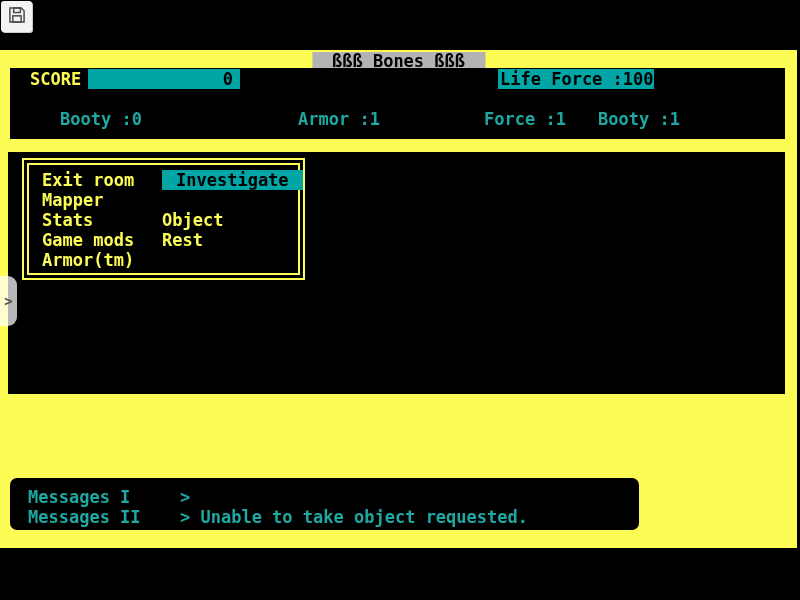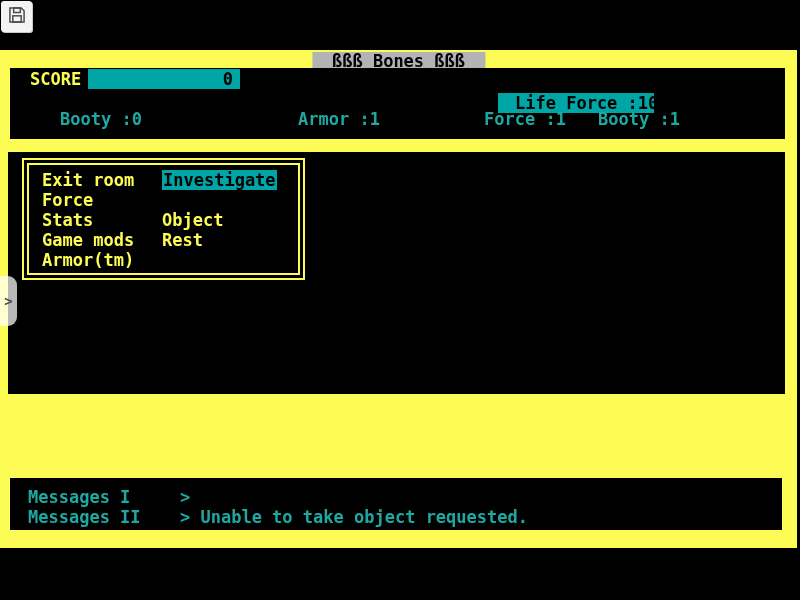--- a/index.html
+++ b/index.html
@@ -31,48 +31,48 @@
   }
   .panel { position:absolute; background:#000; }
   .stats-panel { left:10px; top:18px; width:775px; height:71px; }
   .score-label { position:absolute; left:20px; top:1px; color:var(--yellow); }
   .score-bar {
     position:absolute; left:78px; top:1px; width:152px; height:20px;
     background:var(--teal); color:#000; text-align:right; padding-right:7px;
   }
   .life-force {
     position:absolute; left:488px; top:1px; width:156px; height:20px;
-    background:var(--teal); color:#000; padding-left:17px;margin-top:24px;
+    background:var(--teal); color:#000; padding-left:2px;
   }
   .stat { position:absolute; top:41px; color:var(--tealtext); }
   .stat.s0 { left:50px; } .stat.s1 { left:288px; }
   .stat.s2 { left:438px;margin-left:36px; } .stat.s3 { left:588px; }
 
   .main-area { left:8px; top:102px; width:777px; height:242px; }
   .menu-box {
     position:absolute; left:14px; top:6px; width:283px; height:122px;
     border:2px solid var(--yellow);
   }
   .menu-box-inner { position:absolute; inset:3px; border:2px solid var(--yellow); }
   .menu-item { position:absolute; color:var(--yellow); cursor:pointer; }
   .menu-item.col-l { left:34px; }
   .menu-item.col-r { left:154px; }
   .menu-item.r0 { top:18px; } .menu-item.r1 { top:38px; }
   .menu-item.r2 { top:58px; } .menu-item.r3 { top:78px; }
   .menu-item.r4 { top:98px; }
-  .menu-item.selected { background:var(--teal); color:#000; padding:0 1px; }
+  .menu-item.selected { background:var(--teal); color:#000; padding:0 14px; }
 
   .drawer-handle {
     position:absolute; left:0; top:276px; width:17px; height:50px;
     background:rgba(255,255,255,0.72); border-radius:0 9px 9px 0;
     display:flex; align-items:center; justify-content:center;
     color:#4a4a4a; font-size:14px; cursor:pointer;
   }
 
-  .messages-panel { left:10px; top:428px; width:772px; height:52px; }
+  .messages-panel { left:10px; top:428px; width:629px; height:52px;border-radius:7px; }
   .msg-label { position:absolute; left:18px; color:var(--tealtext); }
   .msg-text  { position:absolute; left:170px; color:var(--tealtext); }
   .msg-row1 { top:9px; } .msg-row2 { top:29px; }
 </style>
 </head>
 <body>
 
 <div id="stage" style="--yellow: #FCFC54; --teal: #00A5A5; --tealtext: #1FA8A2; --gray: #B3B3B3;">
 
   <div class="save-btn">
@@ -97,21 +97,21 @@
       <span class="stat s1">Armor :1</span>
       <span class="stat s2">Force :1</span>
       <span class="stat s3">Booty :1</span>
     </div>
 
     <div class="panel main-area dos">
       <div class="menu-box">
         <div class="menu-box-inner"></div>
       </div>
       <span class="menu-item col-l r0">Exit room</span>
-      <span class="menu-item col-l r1">Force</span>
+      <span class="menu-item col-l r1">Mapper</span>
       <span class="menu-item col-l r2">Stats</span>
       <span class="menu-item col-l r3">Game mods</span>
       <span class="menu-item col-l r4">Armor(tm)</span>
       <span class="menu-item col-r r0 selected">Investigate</span>
       <span class="menu-item col-r r2">Object</span>
       <span class="menu-item col-r r3">Rest</span>
     </div>
 
     <div class="panel messages-panel dos">
       <span class="msg-label msg-row1">Messages I</span>

